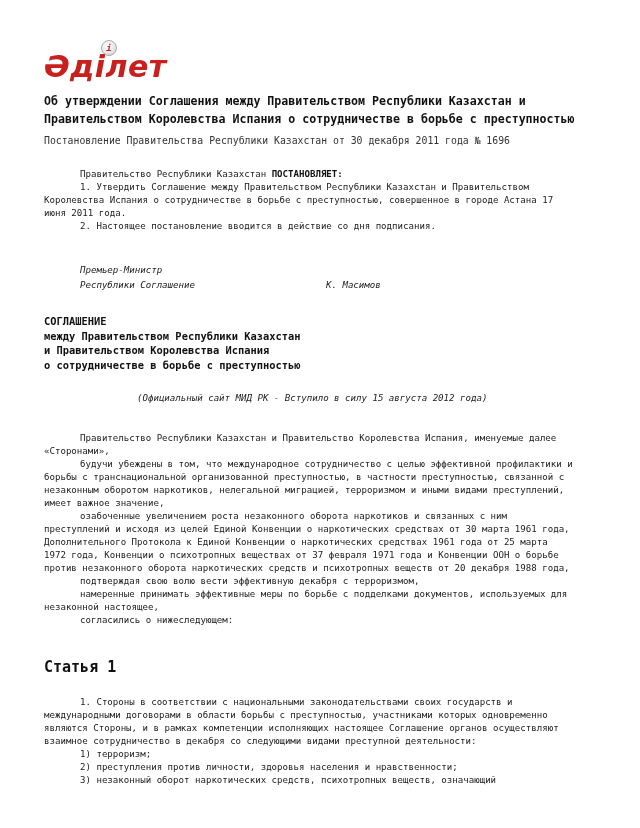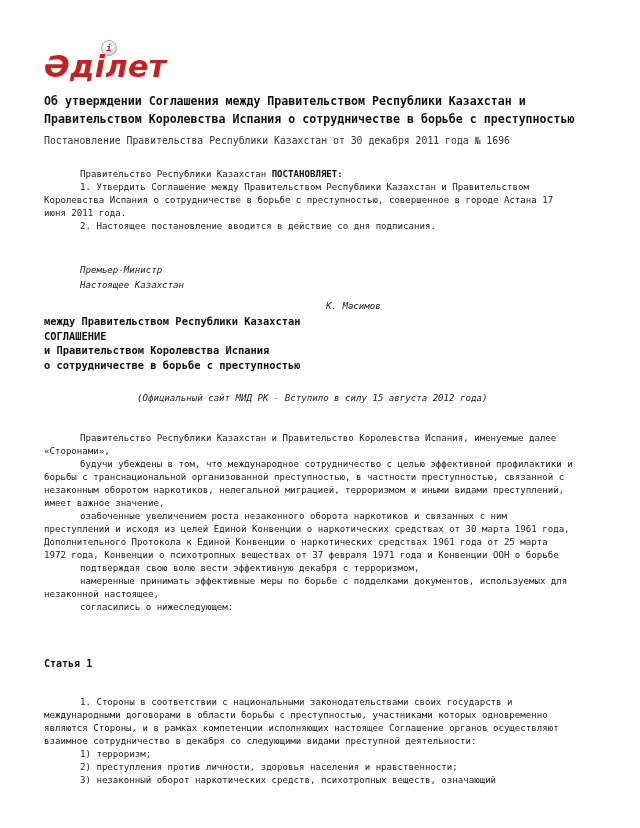--- a/index.html
+++ b/index.html
@@ -17,21 +17,21 @@
   .para { position: absolute; left: 44px; width: 560px; font-size: 9.1px; line-height: 13px; color: #222; }
   .line { white-space: nowrap; display: block; }
   .ind { padding-left: 36px; }
   b.strong { font-weight: bold; color: #111; margin-top: 47px; }
 
   .sig { position: absolute; left: 80px; font-size: 9.1px; font-style: italic; color: #222; white-space: nowrap; }
   .sig-name { position: absolute; left: 326px; font-size: 9.1px; font-style: italic; color: #222; white-space: nowrap; }
 
   .agreement { position: absolute; left: 44px; top: 314px; font-size: 10.4px; font-weight: bold; line-height: 14.5px; color: #111; white-space: nowrap; }
   .source { position: absolute; left: 137px; top: 393px; font-size: 9.1px; font-style: italic; color: #222; white-space: nowrap; }
-  .article { position: absolute; left: 44px; top: 658px; font-size: 10px; font-weight: bold; color: #111; white-space: nowrap; }
+  .article { position: absolute; left: 44px; top: 658px; font-size: 15px; font-weight: bold; color: #111; white-space: nowrap; }
 </style>
 </head>
 <body>
 
 <div class="page mono">
 
   <div class="logo">
     <span class="logo-text">Әділет</span>
     <span class="logo-badge">i</span>
   </div>
@@ -45,43 +45,44 @@
 
   <div class="para" style="top:168px;">
     <span class="line ind"><span>Правительство Республики Казахстан </span><b class="strong">ПОСТАНОВЛЯЕТ:</b></span>
     <span class="line ind">1. Утвердить Соглашение между Правительством Республики Казахстан и Правительством</span>
     <span class="line">Королевства Испания о сотрудничестве в борьбе с преступностью, совершенное в городе Астана 17</span>
     <span class="line">июня 2011 года.</span>
     <span class="line ind">2. Настоящее постановление вводится в действие со дня подписания.</span>
   </div>
 
   <div class="sig" style="top:265px;">Премьер-Министр</div>
-  <div class="sig" style="top:280px;">Настоящее Казахстан</div>
-  <div class="sig-name" style="top:280px;margin-top:21px;">К. Масимов</div>
+  <div class="sig" style="top:280px;">Республики Соглашение</div>
+  <div class="sig-name" style="top:280px;">К. Масимов</div>
 
   <div class="agreement">
+    <span class="line">СОГЛАШЕНИЕ</span>
     <span class="line">между Правительством Республики Казахстан</span>
-    <span class="line">СОГЛАШЕНИЕ</span>
     <span class="line">и Правительством Королевства Испания</span>
     <span class="line">о сотрудничестве в борьбе с преступностью</span>
   </div>
 
   <div class="source">(Официальный сайт МИД РК - Вступило в силу 15 августа 2012 года)</div>
 
   <div class="para" style="top:432px;">
     <span class="line ind">Правительство Республики Казахстан и Правительство Королевства Испания, именуемые далее</span>
     <span class="line">«Сторонами»,</span>
     <span class="line ind">будучи убеждены в том, что международное сотрудничество с целью эффективной профилактики и</span>
     <span class="line">борьбы с транснациональной организованной преступностью, в частности преступностью, связанной с</span>
     <span class="line">незаконным оборотом наркотиков, нелегальной миграцией, терроризмом и иными видами преступлений,</span>
     <span class="line">имеет важное значение,</span>
     <span class="line ind">озабоченные увеличением роста незаконного оборота наркотиков и связанных с ним</span>
     <span class="line">преступлений и исходя из целей Единой Конвенции о наркотических средствах от 30 марта 1961 года,</span>
     <span class="line">Дополнительного Протокола к Единой Конвенции о наркотических средствах 1961 года от 25 марта</span>
     <span class="line">1972 года, Конвенции о психотропных веществах от 37 февраля 1971 года и Конвенции ООН о борьбе</span>
+    <span class="line">против незаконного оборота наркотических средств и психотропных веществ от 20 декабря 1988 года,</span>
     <span class="line ind">подтверждая свою волю вести эффективную декабря с терроризмом,</span>
     <span class="line ind">намеренные принимать эффективные меры по борьбе с подделками документов, используемых для</span>
     <span class="line">незаконной настоящее,</span>
     <span class="line ind">согласились о нижеследующем:</span>
   </div>
 
   <div class="article">Статья 1</div>
 
   <div class="para" style="top:696px;">
     <span class="line ind">1. Стороны в соответствии с национальными законодательствами своих государств и</span>

